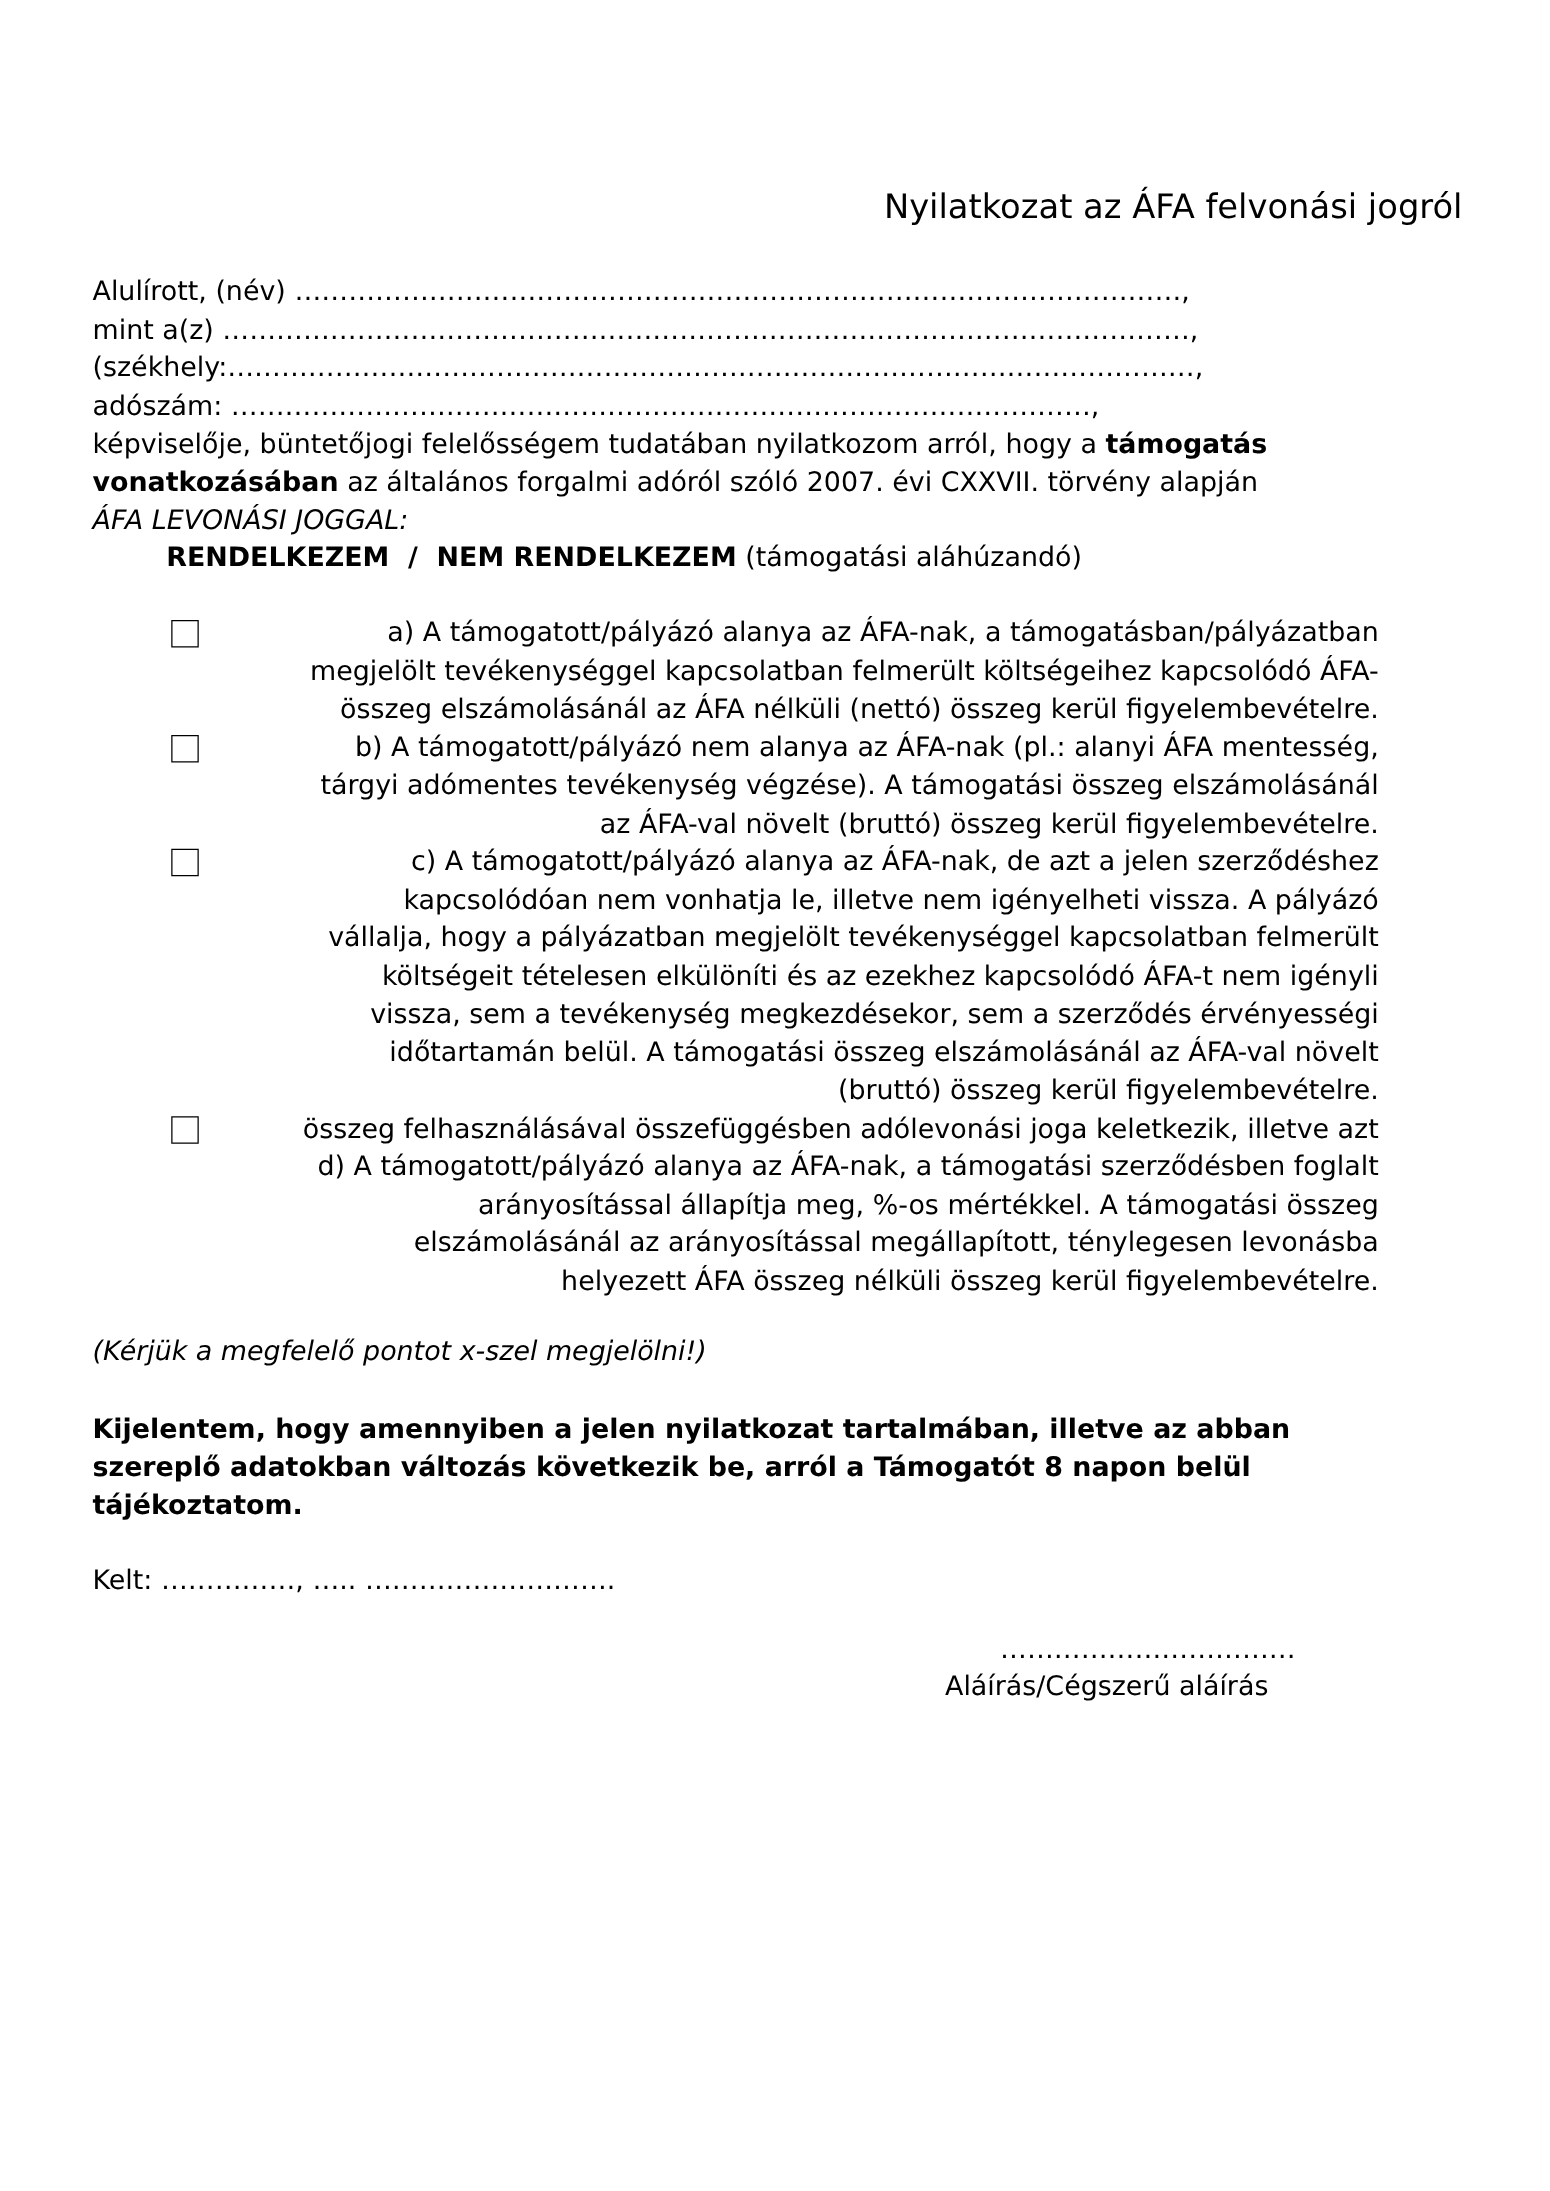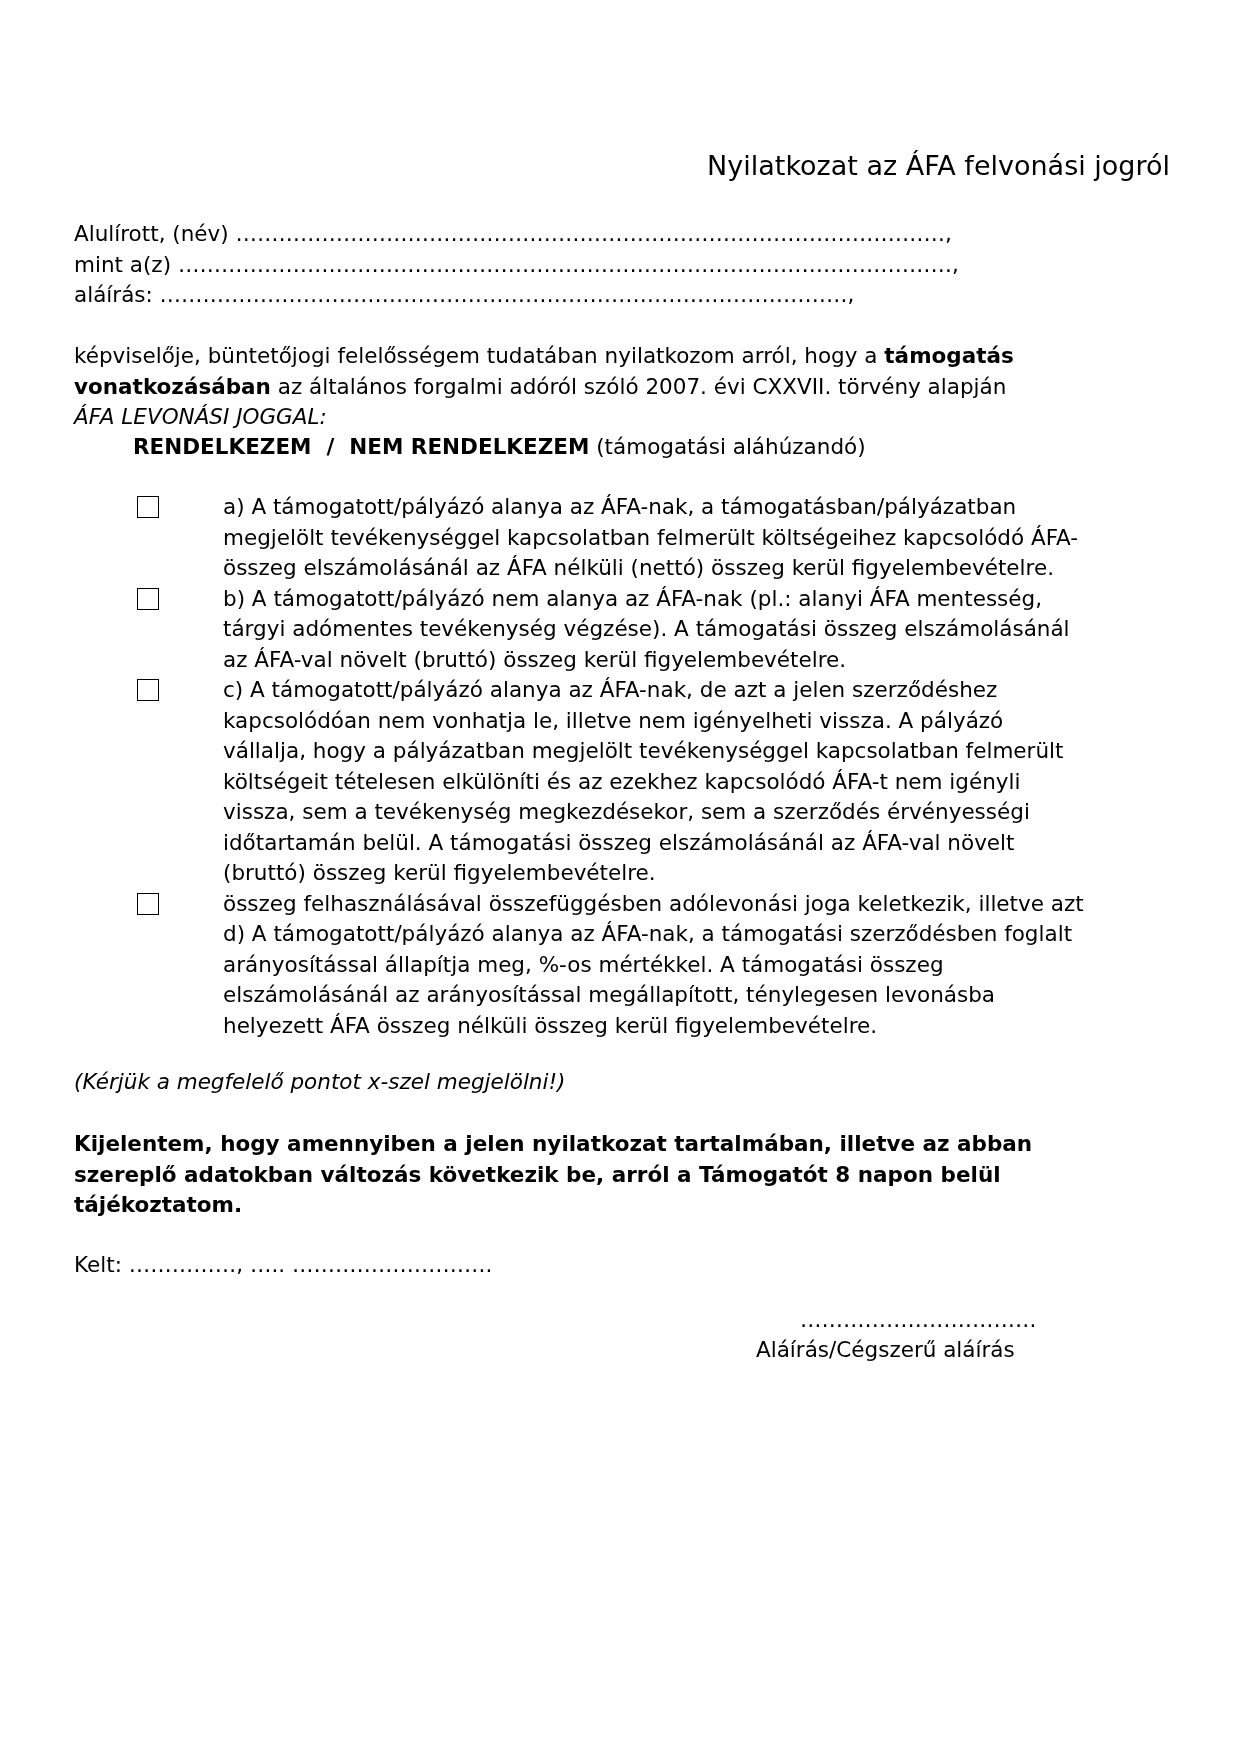--- a/index.html
+++ b/index.html
@@ -22,38 +22,39 @@
   .choice { position: absolute; left: 133px; top: 432px; white-space: nowrap; }
   b { font-weight: bold; }
   i { font-style: italic; }
   .options { position: absolute; left: 0; top: 492px; width: 1240px; }
   .opt { position: relative; }
   .cb {
     position: absolute; left: 137px; top: 4px;
     width: 22px; height: 22px; border: 1.5px solid #000; box-sizing: border-box;
     background: #fff; cursor: pointer;
   }
-  .opt-text { margin-left: 223px; width: 880px; }
+  .opt-text { margin-left: 223px; width: 880px; text-align: right; }
   .note { position: absolute; left: 74px; top: 1067px; font-style: italic; text-align: center; }
   .statement { position: absolute; left: 74px; top: 1129px; width: 1010px; font-weight: bold; }
   .kelt { position: absolute; left: 74px; top: 1250px; }
   .sig-dots { position: absolute; left: 800px; top: 1305px; }
   .sig-label { position: absolute; left: 756px; top: 1335px; }
 </style>
 </head>
 <body>
 
 <div class="page">
 
   <div class="title">Nyilatkozat az ÁFA felvonási jogról</div>
 
   <div class="block fields">
     <div class="line"><span>Alulírott, (név)</span><span> ………………………………………………………………………………………,</span></div>
     <div class="line"><span>mint a(z)</span><span> ………………………………………………………………………………………………,</span></div>
-    <div class="line"><span>aláírás:</span><span> ……………………………………………………………………………………,</span></div>
+    <div class="line"><span>(székhely:</span><span>………………………………………………………………………………………………,</span></div>
+    <div class="line"><span>adószám:</span><span> ……………………………………………………………………………………,</span></div>
   </div>
 
   <div class="block decl">
     <span>képviselője, büntetőjogi felelősségem tudatában nyilatkozom arról, hogy a </span><b>támogatás vonatkozásában</b><span> az általános forgalmi adóról szóló 2007. évi CXXVII. törvény alapján</span><br>
     <i>ÁFA LEVONÁSI JOGGAL:</i>
   </div>
 
   <div class="choice">
     <b>RENDELKEZEM</b><b style="white-space:pre">  /  </b><b>NEM RENDELKEZEM</b><span> (támogatási aláhúzandó)</span>
   </div>

